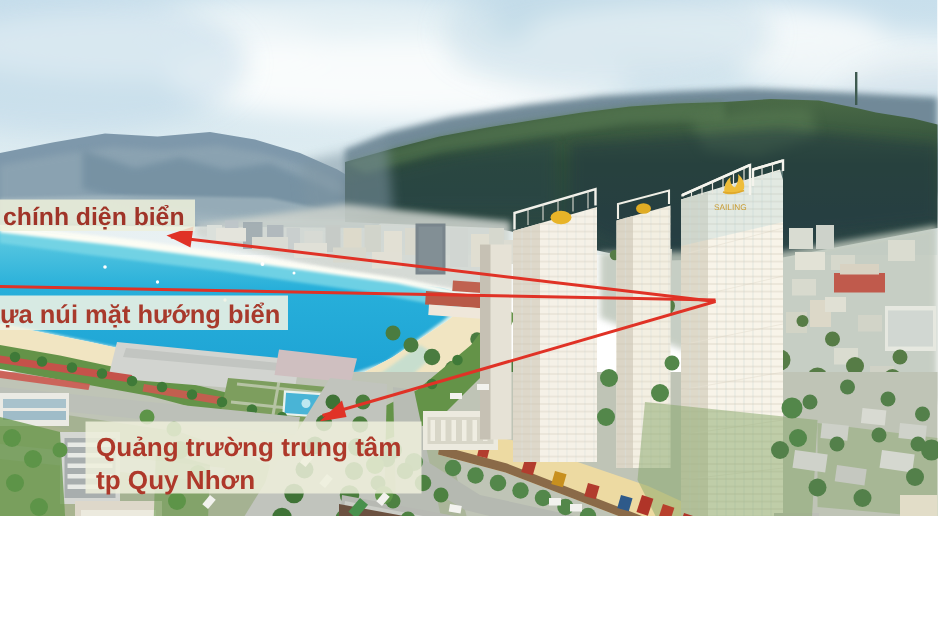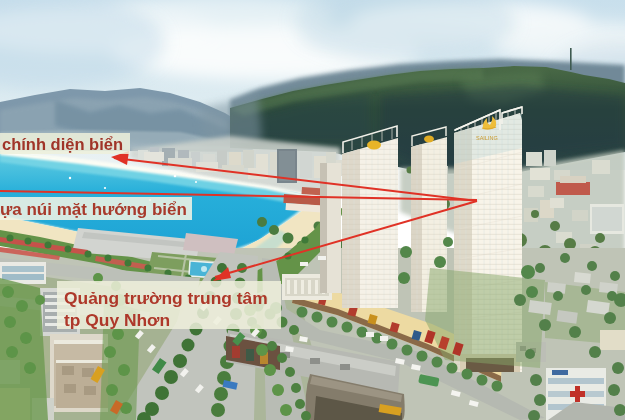--- a/index.html
+++ b/index.html
@@ -1,16 +1,16 @@
 <!DOCTYPE html>
 <html><head>
 <meta charset="utf-8">
 <style>
 html,body{margin:0;padding:0;background:#fff;font-family:"Liberation Sans",sans-serif;}
-#scene{position:relative;width:625px;height:420px;overflow:hidden;}
+#scene{position:relative;width:625px;height:344px;overflow:hidden;}
 </style>
 </head>
 <body>
 <div id="scene">
 <svg width="625" height="420" viewBox="0 0 625 420">
 <defs>
 <linearGradient id="skyg" x1="0" y1="0" x2="0" y2="1">
 <stop offset="0" stop-color="#c8dfec"></stop>
           <stop offset="0.55" stop-color="#dcebf1"></stop>
           <stop offset="1" stop-color="#ebf2f3"></stop>

